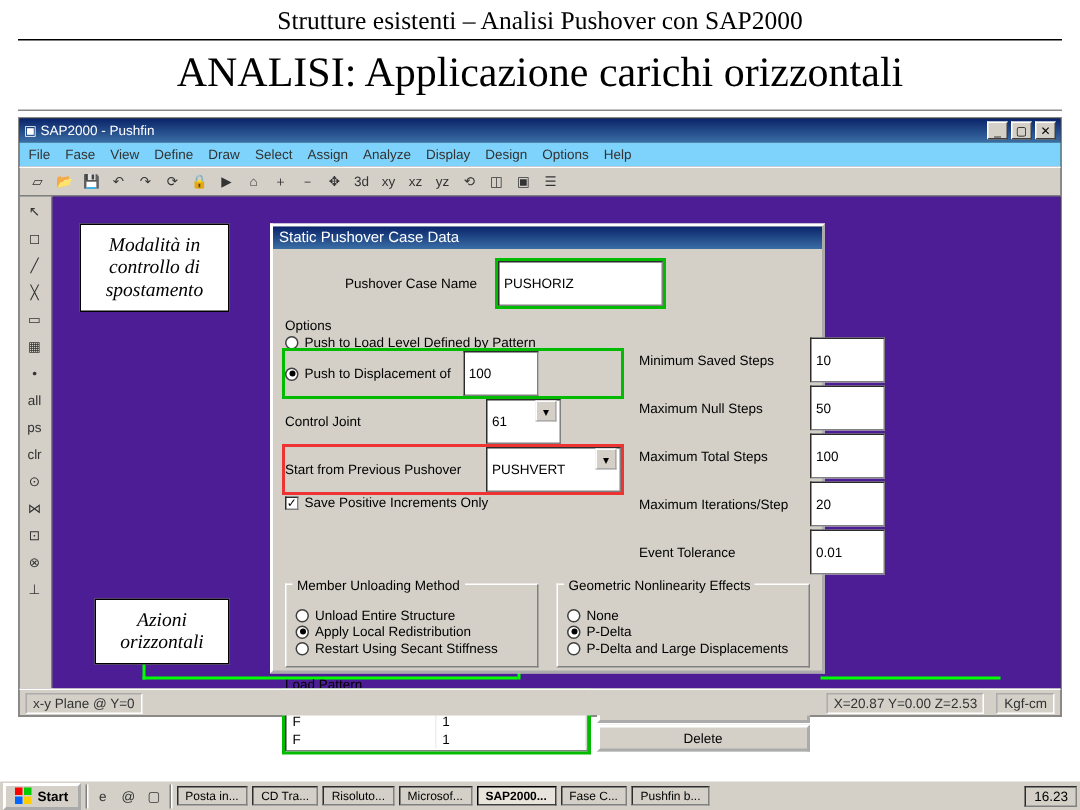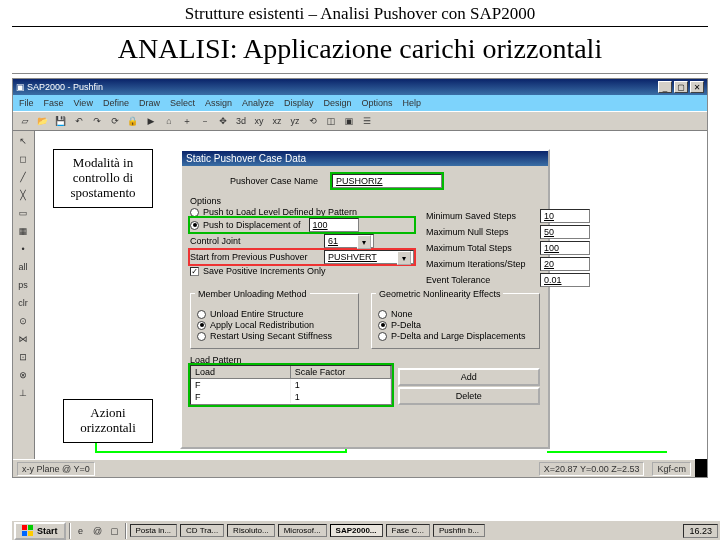--- a/index.html
+++ b/index.html
@@ -76,24 +76,24 @@
     font-size:9px; color:#333;
   }
   .left-toolbar {
     position:absolute; left:0; top:52px; bottom:18px;
     width:22px; background:#d4d0c8;
     display:flex; flex-direction:column; gap:2px; padding:2px;
     border-right:1px solid #808080;
   }
   .canvas {
     position:absolute; left:22px; right:0; top:52px; bottom:18px;
-    background:#ffffff;
+    background:#4c1d95;
   }
   .statusbar {
-    position:absolute; left:0; right:12px; bottom:0; height:18px;
+    position:absolute; left:0; right:0; bottom:0; height:18px;
     background:#d4d0c8; border-top:1px solid #fff;
     display:flex; align-items:center; font-size:9px; color:#333;
     padding:0 4px; gap:8px;
   }
   .statusbar .fill{flex:1;}
   .status-cell{border:1px inset #fff; padding:1px 4px; background:#d4d0c8;}
 
   
   .dialog {
     position:absolute;
@@ -106,22 +106,22 @@
   }
   .dialog .dtitle{
     background:linear-gradient(#0a246a,#3a6ea5);
     color:#fff; padding:2px 4px; font-size:10px;
   }
   .dialog .body{padding:6px 8px;}
   .row{display:flex; align-items:center; gap:4px; margin:2px 0;}
   .lbl{width:130px; font-size:9px;}
   .field{
     background:#fff; border:1px inset #808080;
-    height:14px; padding:0 3px; font-size:9px;
-    display:flex; align-items:center;text-decoration:underline;
+    height:30px; padding:0 3px; font-size:9px;
+    display:flex; align-items:center;
   }
   .field.w60{width:50px;}
   .field.w100{width:90px;}
   .field.w120{width:110px;}
   .dropdown{position:relative;}
   .dropdown::after{
     content:"▾"; position:absolute; right:2px; top:0; font-size:8px;
     background:#d4d0c8; border:1px outset #fff; width:12px; height:12px;
     display:flex;align-items:center;justify-content:center;
   }
@@ -156,23 +156,24 @@
   .listbox .rowi div{flex:1;padding:1px 4px;border-right:1px solid #eee;}
   .callout{
     position:absolute;
     background:#fff;
     border:1px solid #000;
     padding:6px 8px;
     font-family:"Times New Roman",serif;
     font-size:13px;
     text-align:center;
     line-height:1.15;
+    font-style:italic;
   }
   .taskbar{
-    position:absolute;left:12px;right:0;bottom:0;height:20px;
+    position:absolute;left:0;right:0;bottom:0;height:20px;
     background:#d4d0c8;border-top:1px solid #fff;
     display:flex;align-items:center;gap:3px;padding:0 2px;
     font-family:Tahoma,Arial,sans-serif;font-size:9px;
   }
   .start{
     background:#d4d0c8;border:2px outset #fff;
     padding:1px 6px;font-weight:bold;display:flex;align-items:center;gap:3px;
   }
   .task{
     background:#d4d0c8;border:1px inset #808080;

